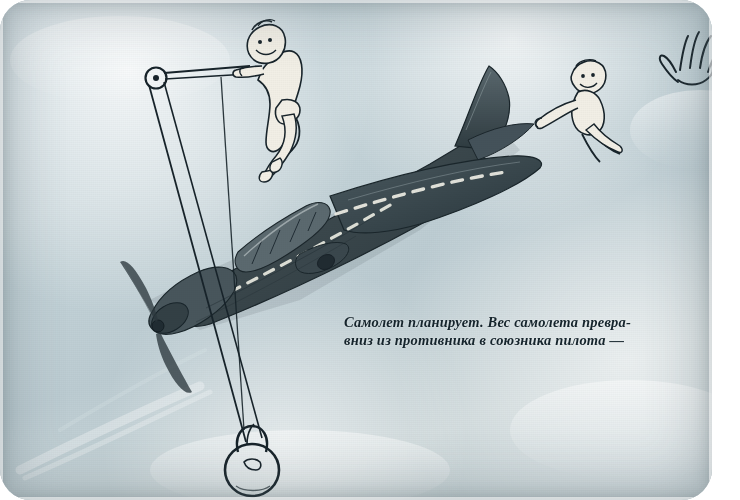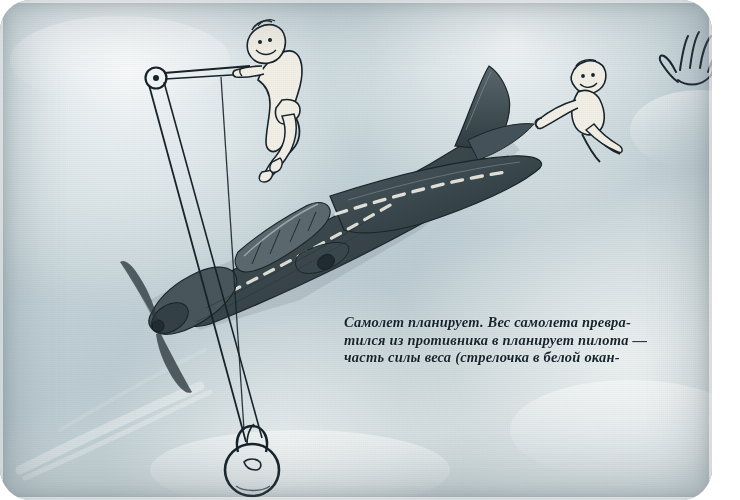--- a/index.html
+++ b/index.html
@@ -235,20 +235,19 @@
       <path d="M690,68 C692,52 694,40 699,32"></path>
       <path d="M700,68 C702,54 706,42 711,36"></path>
       <path d="M708,72 C712,60 716,52 720,48"></path>
       <path d="M676,72 C672,64 668,58 664,56 C660,54 658,58 662,64 C666,70 672,78 678,82"></path>
       <path d="M678,80 C686,86 698,86 706,80 C712,76 714,70 712,64"></path>
     </g>
   </svg>
 
   <div class="caption">
     <span class="line">Самолет планирует. Вес самолета превра-</span>
-    <span class="line">тился из противника в планирует пилота —</span>
-    <span class="line">часть силы веса (стрелочка в белой окан-</span>
+    <span class="line">вниз из противника в союзника пилота —</span>
   </div>
 
   <div class="paper-grain"></div>
   <div class="vignette"></div>
   <div class="edge-white"></div>
 </div>
 
 </body></html>

